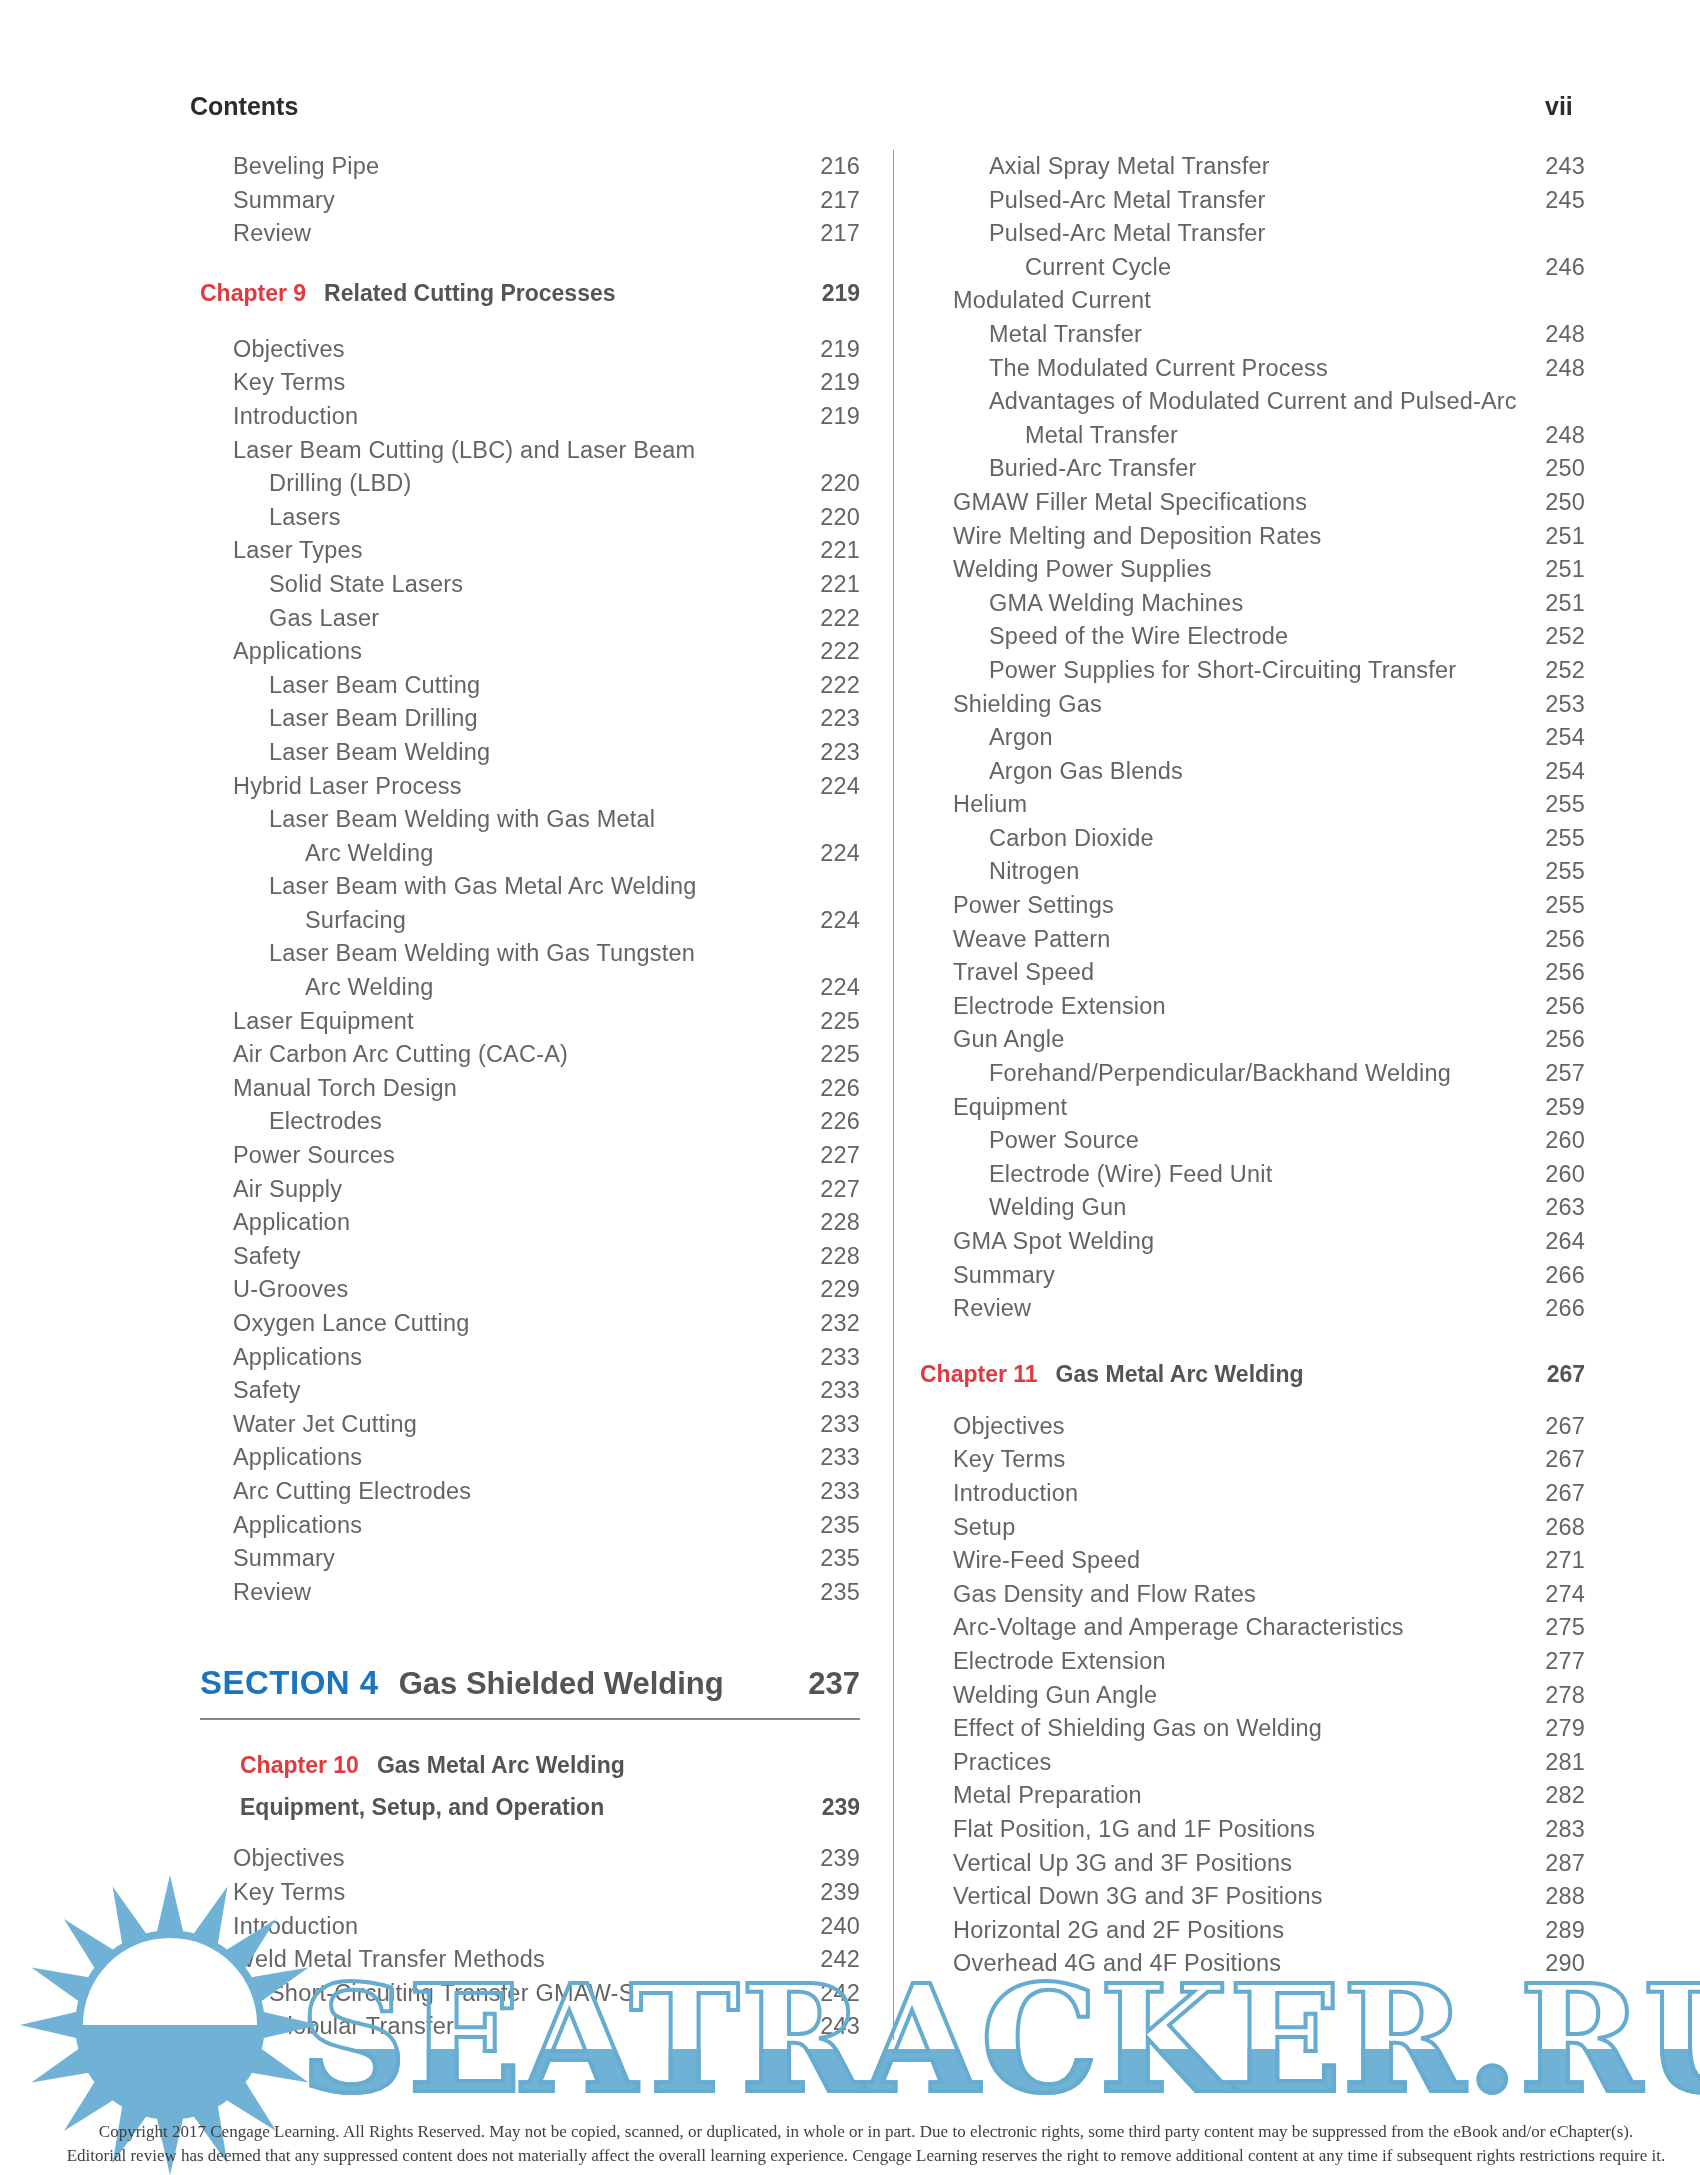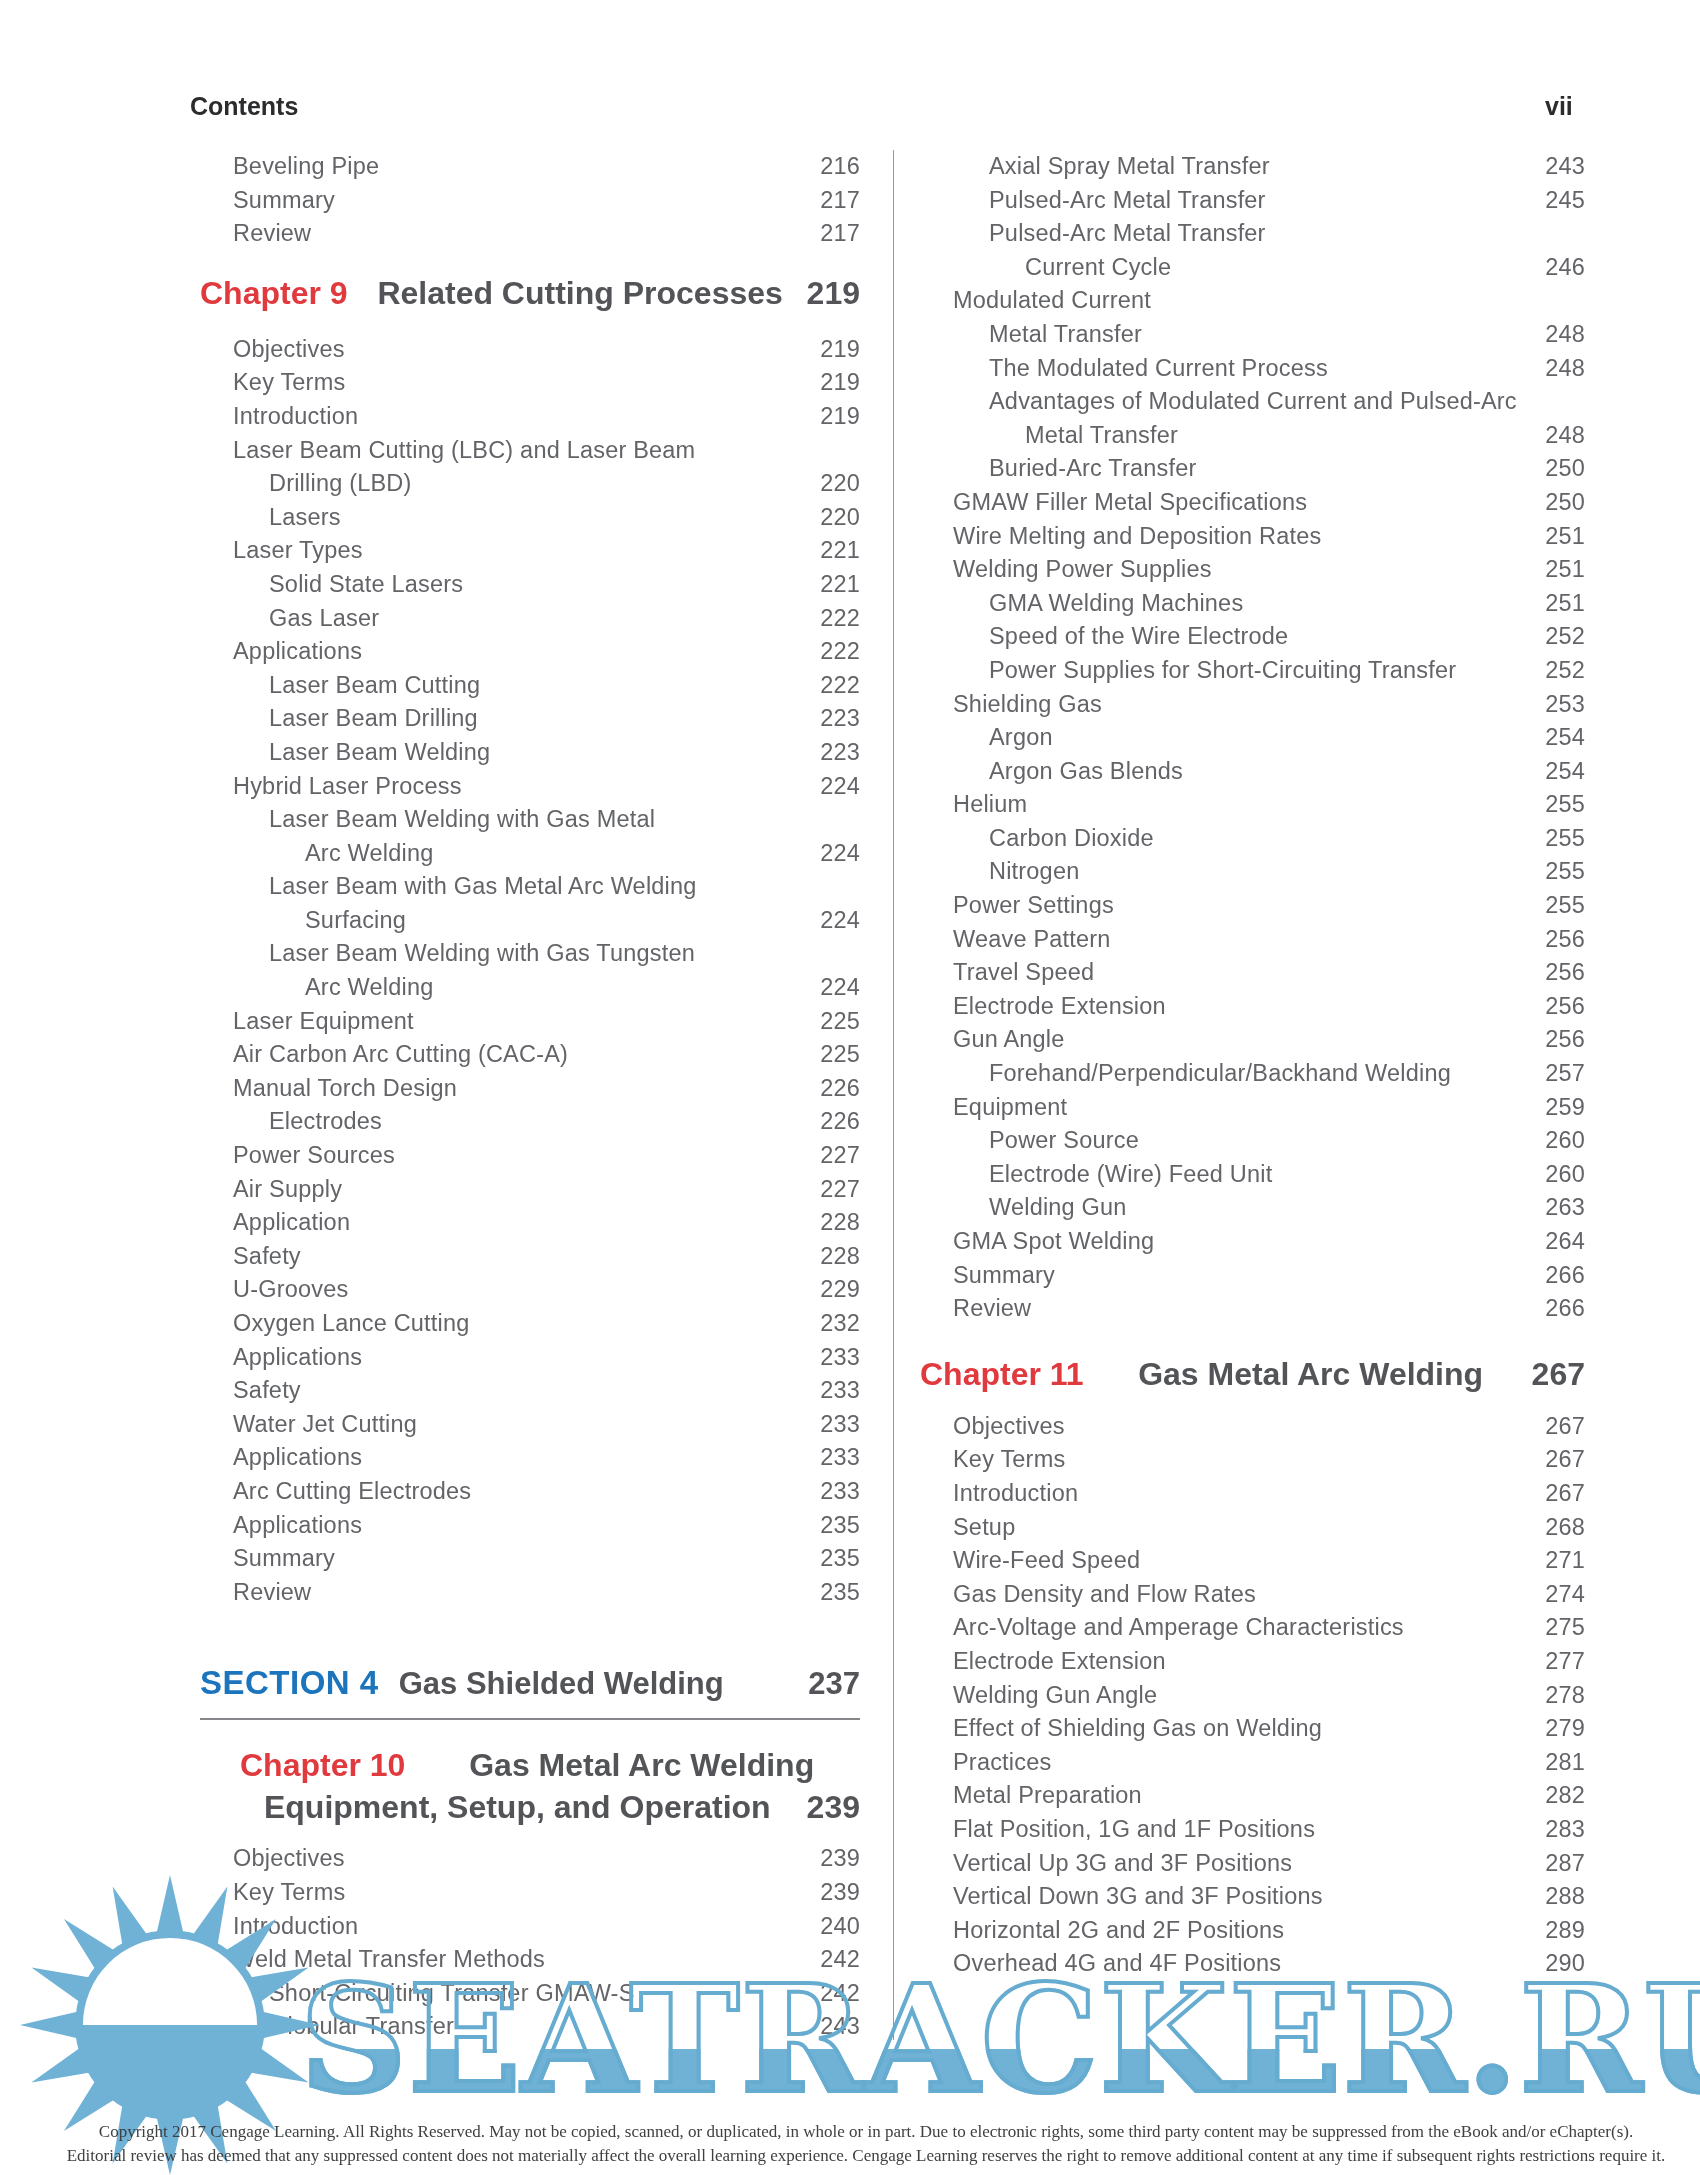--- a/index.html
+++ b/index.html
@@ -21,22 +21,22 @@
   .row{
     display:flex;justify-content:space-between;align-items:baseline;
     font-size:23.5px;line-height:33.6px;font-weight:300;color:#636468;
     letter-spacing:0.2px;white-space:nowrap;
   }
   .row .p{margin-left:10px;}
   .i1{padding-left:33px;}
   .i2{padding-left:69px;}
   .i3{padding-left:105px;}
   .ch-head{
-    display:flex;align-items:baseline;font-weight:bold;font-size:32px;line-height:40px;
-    margin:22px 0 20px 0;white-space:nowrap;text-align:center;
+    display:flex;align-items:baseline;font-weight:bold;font-size:23px;line-height:40px;
+    margin:22px 0 20px 0;white-space:nowrap;
   }
   .ch-label{color:#e0393e;margin-right:18px;}
   .ch-title{color:#535458;flex:1;}
   .ch-page{color:#535458;margin-left:12px;}
   .sec-head{
     display:flex;align-items:baseline;font-weight:bold;line-height:44px;
     margin-top:52px;white-space:nowrap;
   }
   .sec-label{color:#1c75bc;font-size:33px;margin-right:20px;letter-spacing:0.5px;}
   .sec-title{color:#535458;font-size:31px;flex:1;}

